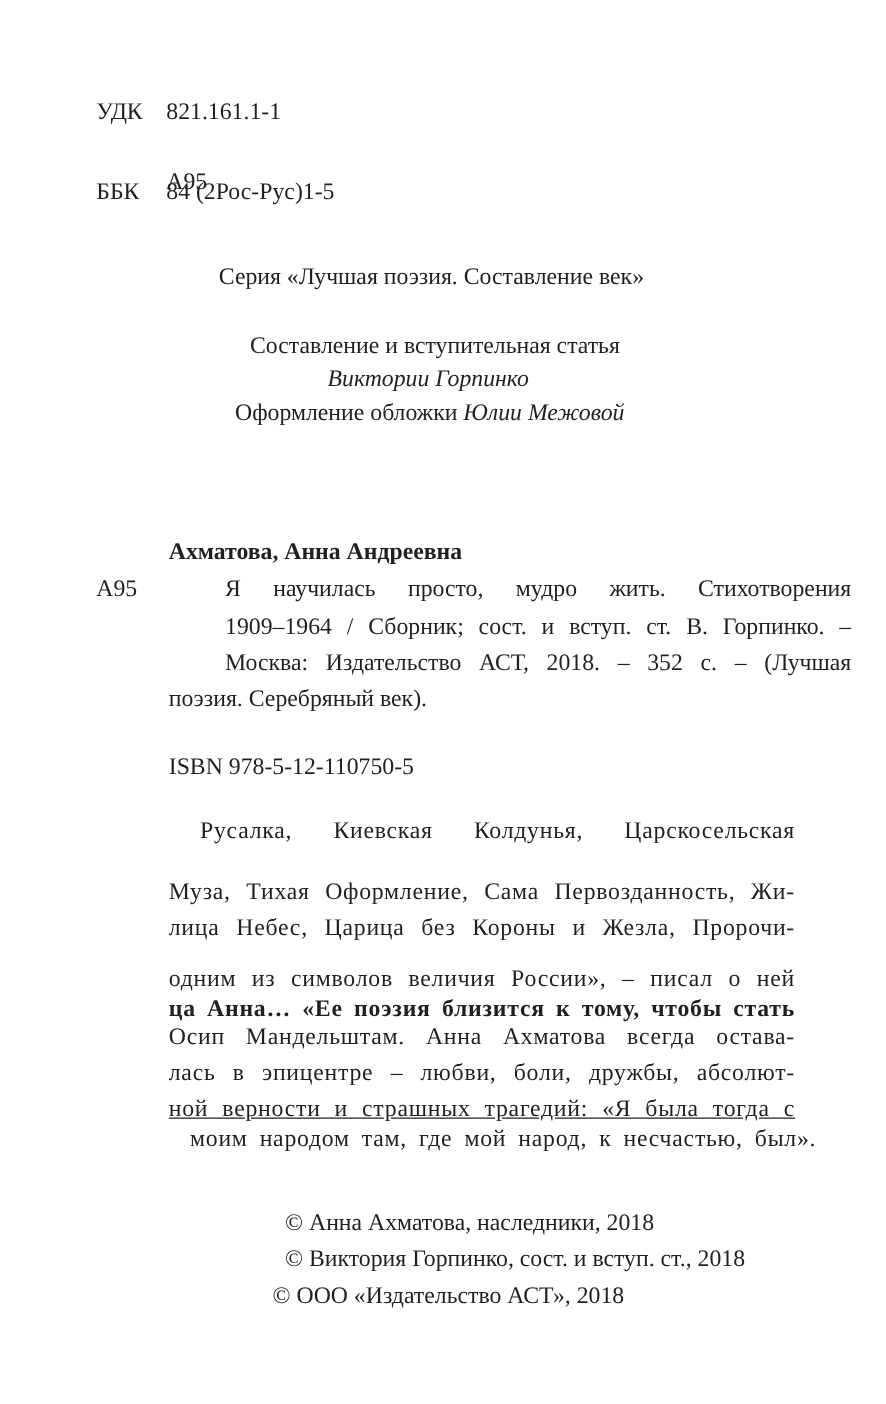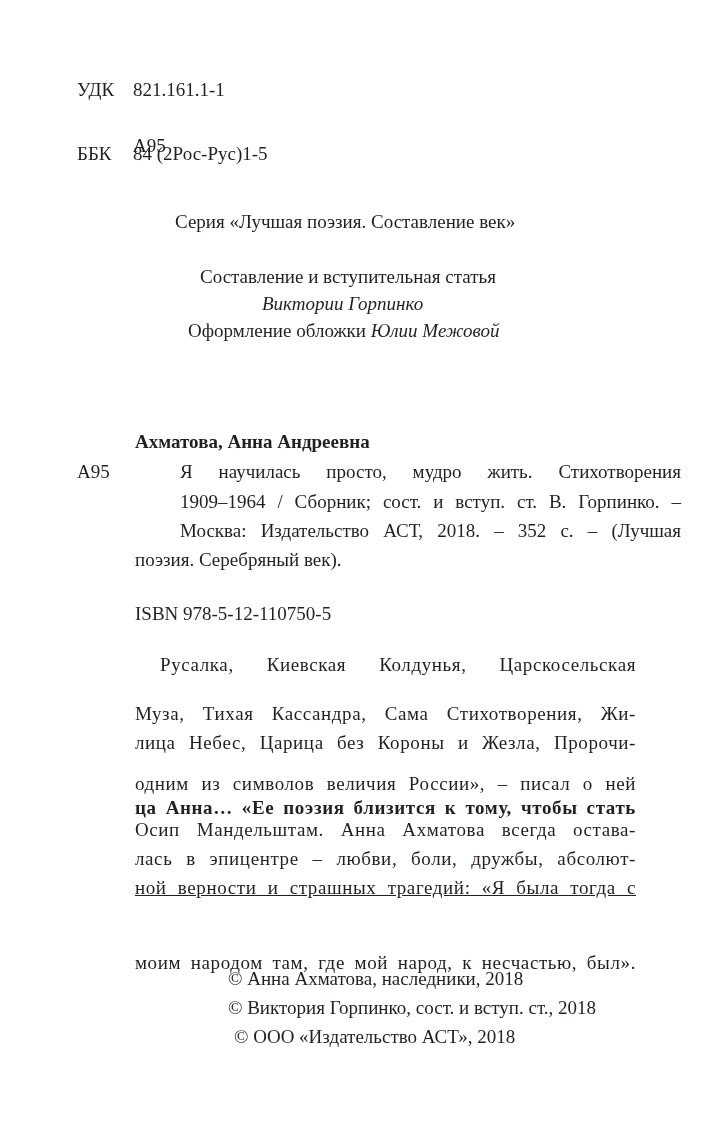--- a/index.html
+++ b/index.html
@@ -65,24 +65,24 @@
 <div class="abs bold" style="left:135px; top:428px;">Ахматова, Анна Андреевна</div>
 <div class="abs" style="left:77px; top:458px;">А95</div>
 <div class="just" style="top:458px;">Я научилась просто, мудро жить. Стихотворения</div>
 <div class="just" style="top:488px;">1909–1964 / Сборник; сост. и вступ. ст. В. Горпинко. –</div>
 <div class="just" style="top:517px;">Москва: Издательство АСТ, 2018. – 352 с. – (Лучшая</div>
 <div class="abs" style="left:135px; top:546px;">поэзия. Серебряный век).</div>
 
 <div class="abs" style="left:135px; top:600px;">ISBN 978-5-12-110750-5</div>
 
 <div class="para-line" style="left:160px; width:476px; top:651px;">Русалка, Киевская Колдунья, Царскосельская</div>
-<div class="para-line" style="top:700px;">Муза, Тихая Кассандра, Сама Стихотворения, Жи-</div>
+<div class="para-line" style="top:700px;">Муза, Тихая Оформление, Сама Первозданность, Жи-</div>
 <div class="para-line" style="top:729px;">лица Небес, Царица без Короны и Жезла, Пророчи-</div>
 <div class="para-line" style="top:794px;font-weight:bold;">ца Анна… «Ее поэзия близится к тому, чтобы стать</div>
 <div class="para-line" style="top:770px;">одним из символов величия России», – писал о ней</div>
 <div class="para-line" style="top:816px;">Осип Мандельштам. Анна Ахматова всегда остава-</div>
 <div class="para-line" style="top:845px;">лась в эпицентре – любви, боли, дружбы, абсолют-</div>
 <div class="para-line" style="top:874px;text-decoration:underline;">ной верности и страшных трагедий: «Я была тогда с</div>
-<div class="para-line last" style="top:949px;">моим народом там, где мой народ, к несчастью, был».</div>
+<div class="para-line last" style="top:898px;margin-left:17px;">моим народом там, где мой народ, к несчастью, был».</div>
 
 <div class="abs" style="left:228px; top:965px;">© Анна Ахматова, наследники, 2018</div>
 <div class="abs" style="left:228px; top:994px;">© Виктория Горпинко, сост. и вступ. ст., 2018</div>
-<div class="abs" style="left:234px; top:1023px;text-align:right;">© ООО «Издательство АСТ», 2018</div>
+<div class="abs" style="left:218px; top:1023px;text-align:right;">© ООО «Издательство АСТ», 2018</div>
 
 </body></html>

